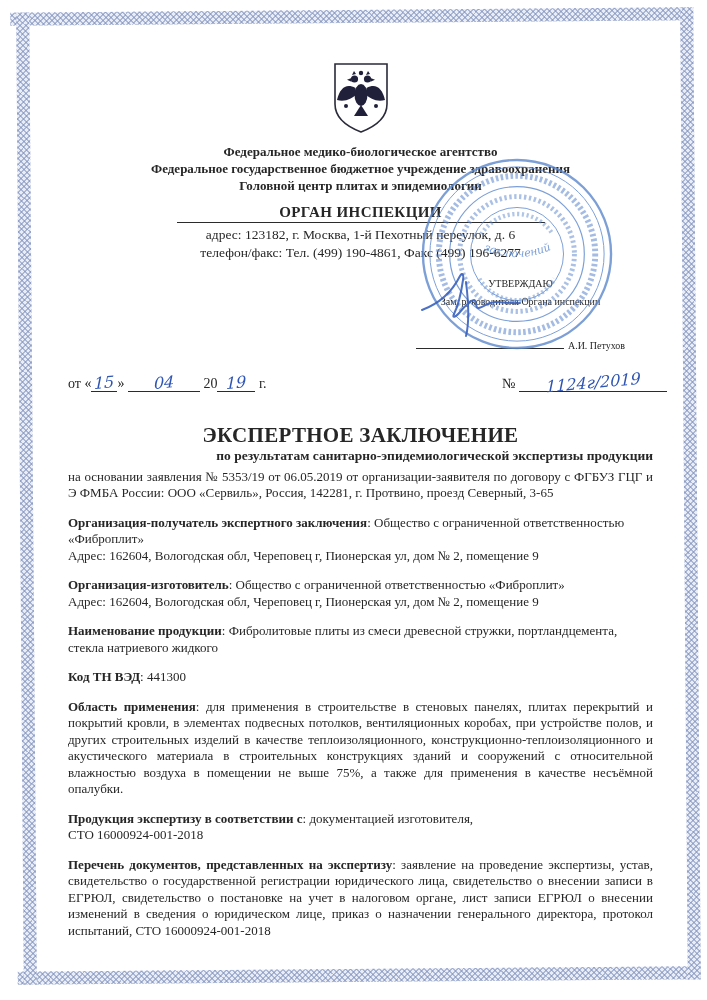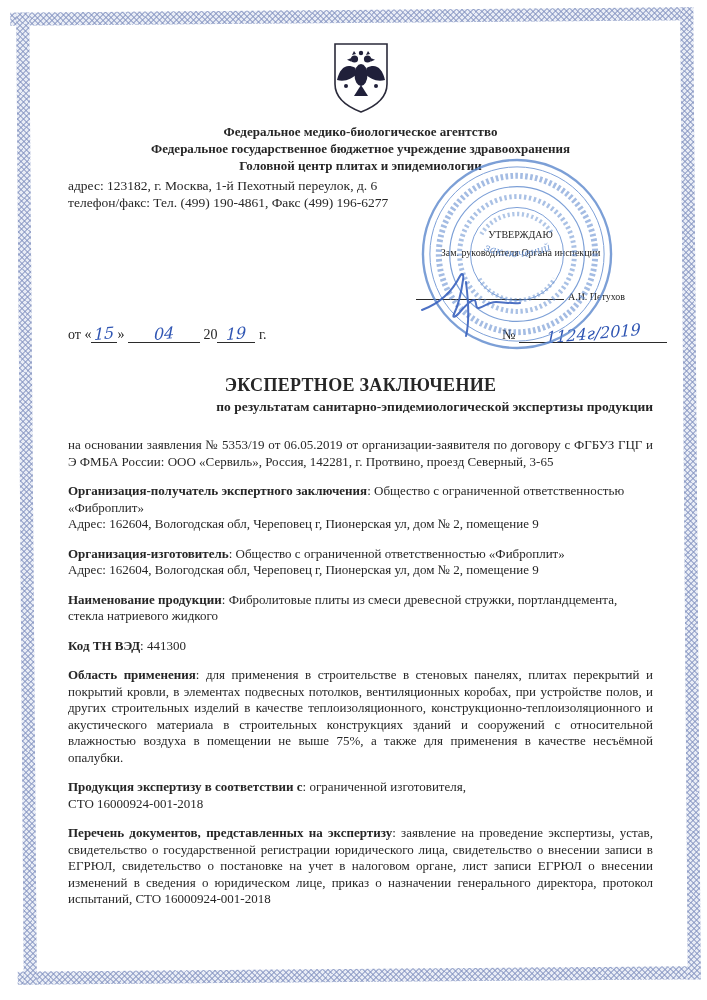--- a/index.html
+++ b/index.html
@@ -18,50 +18,50 @@
     background-color:#e9edf6;
     background-image:
       repeating-linear-gradient(45deg, rgba(124,140,188,.55) 0 1.4px, rgba(255,255,255,0) 1.4px 4px),
       repeating-linear-gradient(-45deg, rgba(124,140,188,.55) 0 1.4px, rgba(255,255,255,0) 1.4px 4px);
   }
   .strip.top{left:0;top:0;right:0;height:13px;}
   .strip.bottom{left:0;bottom:0;right:0;height:13px;}
   .strip.left{left:6px;top:0;bottom:0;width:13px;}
   .strip.right{right:0;top:0;bottom:0;width:13px;}
 
-  .content{position:relative;width:585px;margin:0 auto 0 68px;padding-top:42px;font-size:13px;line-height:16.5px;}
+  .content{position:relative;width:585px;margin:0 auto 0 68px;padding-top:62px;font-size:13px;line-height:16.5px;}
 
   
   .emblem-wrap{text-align:center;margin-bottom:4px;}
   .org-head{text-align:center;font-weight:bold;font-size:13px;line-height:17px;}
   .inspection{width:368px;margin:10px auto 0;text-align:center;font-weight:bold;font-size:15px;
               letter-spacing:.4px;border-bottom:1.6px solid #2b2b2b;padding-bottom:2px;}
-  .addr{ text-align:left;font-size:13.5px;line-height:17.5px;margin-top:3px;}
+  .addr{ text-align:center;font-size:13.5px;line-height:17.5px;margin-top:3px;}
 
   
   .mid-row{display:flex;margin-top:14px;position:relative;}
   .accred{width:255px;margin-left:28px;text-align:center;padding-top:22px;font-size:13.5px;line-height:19px;}
   .approve{margin-left:auto;text-align:center;font-size:10px;line-height:17px;width:265px;}
   .approve .word{margin-bottom:1px;}
   .sig-row{margin-top:26px;white-space:nowrap;}
   .sig-line{display:inline-block;width:148px;border-bottom:1px solid #2b2b2b;height:12px;vertical-align:baseline;margin-right:4px;}
   .mp{margin-top:4px;}
 
   
   .date-row{display:flex;justify-content:space-between;margin-top:22px;font-size:14px;align-items:flex-end;padding-right:0;}
   .blank{display:inline-block;border-bottom:1px solid #2b2b2b;text-align:center;height:15px;vertical-align:baseline;}
   .hand{display:inline-block;font-family:"DejaVu Serif", serif;font-style:italic;color:#2f55b3;
         font-size:16px;transform:rotate(-5deg) skewX(-6deg);line-height:10px;}
   .num-part{margin-right:-14px;}
 
   
-  .doc-title{text-align:center;font-weight:bold;font-size:18px;margin-top:34px;letter-spacing:.3px;}
+  .doc-title{text-align:center;font-weight:bold;font-size:21px;margin-top:34px;letter-spacing:.3px;}
   .doc-sub{text-align:right;font-weight:bold;font-size:13.5px;margin-top:5px;}
 
-  .intro{margin-top:22px;text-align:justify;}
+  .intro{margin-top:4px;text-align:justify;}
   .sec{margin-top:13px;}
   .sec .just{text-align:justify;}
   .sec b{font-weight:bold;}
 
   
   .stamp{position:absolute;left:418px;top:152px;width:198px;height:204px;opacity:.8;}
   .signature{position:absolute;left:408px;top:262px;width:170px;height:80px;}
 </style>
 </head>
 <body>
@@ -95,20 +95,21 @@
           <circle cx="14" cy="44" r="2"></circle>
           <circle cx="44" cy="44" r="2"></circle>
         </g>
       </svg>
     </div>
 
     <div class="org-head">Федеральное медико-биологическое агентство</div>
     <div class="org-head">Федеральное государственное бюджетное учреждение здравоохранения</div>
     <div class="org-head">Головной центр плитах и эпидемиологии</div>
 
+    <div class="inspection">ОРГАН ИНСПЕКЦИИ</div>
     <div class="addr">
       <div>адрес: 123182, г. Москва, 1-й Пехотный переулок, д. 6</div>
       <div>телефон/факс: Тел. (499) 190-4861, Факс (499) 196-6277</div>
     </div>
 
     <div class="mid-row">
       <div class="approve">
         <div class="word">УТВЕРЖДАЮ</div>
         <div>Зам. руководителя Органа инспекции</div>
         <div class="sig-row">
@@ -151,21 +152,21 @@
 
     <div class="sec">
       <div><b>Код ТН ВЭД</b><span>: 441300</span></div>
     </div>
 
     <div class="sec">
       <div class="just"><b>Область применения</b><span>: для применения в строительстве  в стеновых панелях, плитах перекрытий и покрытий кровли, в элементах подвесных потолков, вентиляционных коробах, при устройстве полов, и других строительных изделий в качестве теплоизоляционного, конструкционно-теплоизоляционного и акустического материала в строительных конструкциях зданий и сооружений с относительной влажностью воздуха в помещении не выше 75%, а также для применения в качестве несъёмной опалубки.</span></div>
     </div>
 
     <div class="sec">
-      <div><b>Продукция экспертизу в соответствии с</b><span>: ограниченной изготовителя,</span></div>
+      <div><b>Продукция экспертизу в соответствии с</b><span>: документацией изготовителя,</span></div>
       <div>СТО 16000924-001-2018</div>
     </div>
 
     <div class="sec">
       <div class="just"><b>Перечень документов, представленных на экспертизу</b><span>: заявление на проведение экспертизы, устав, свидетельство о государственной регистрации юридического лица, свидетельство о внесении записи в ЕГРЮЛ, свидетельство о постановке на учет в налоговом органе, лист записи ЕГРЮЛ о внесении изменений в сведения о юридическом лице, приказ о назначении генерального директора, протокол испытаний, СТО 16000924-001-2018</span></div>
     </div>
 
   </div>
 
   <svg class="stamp" viewBox="0 0 200 200">

